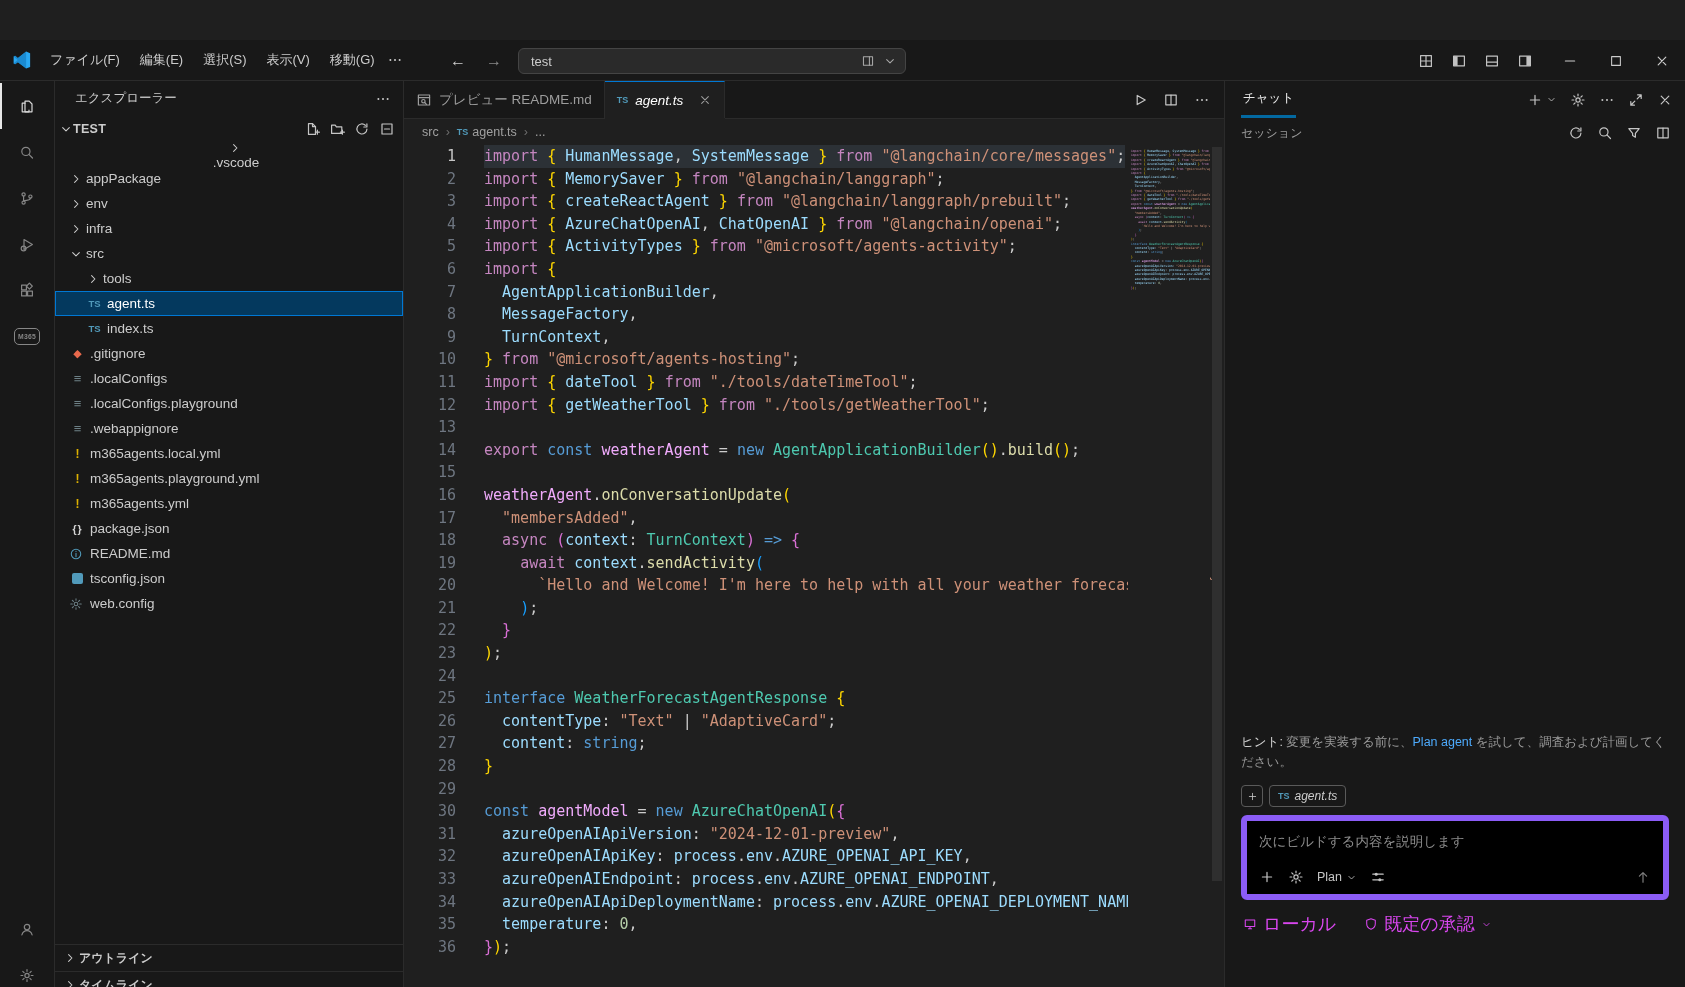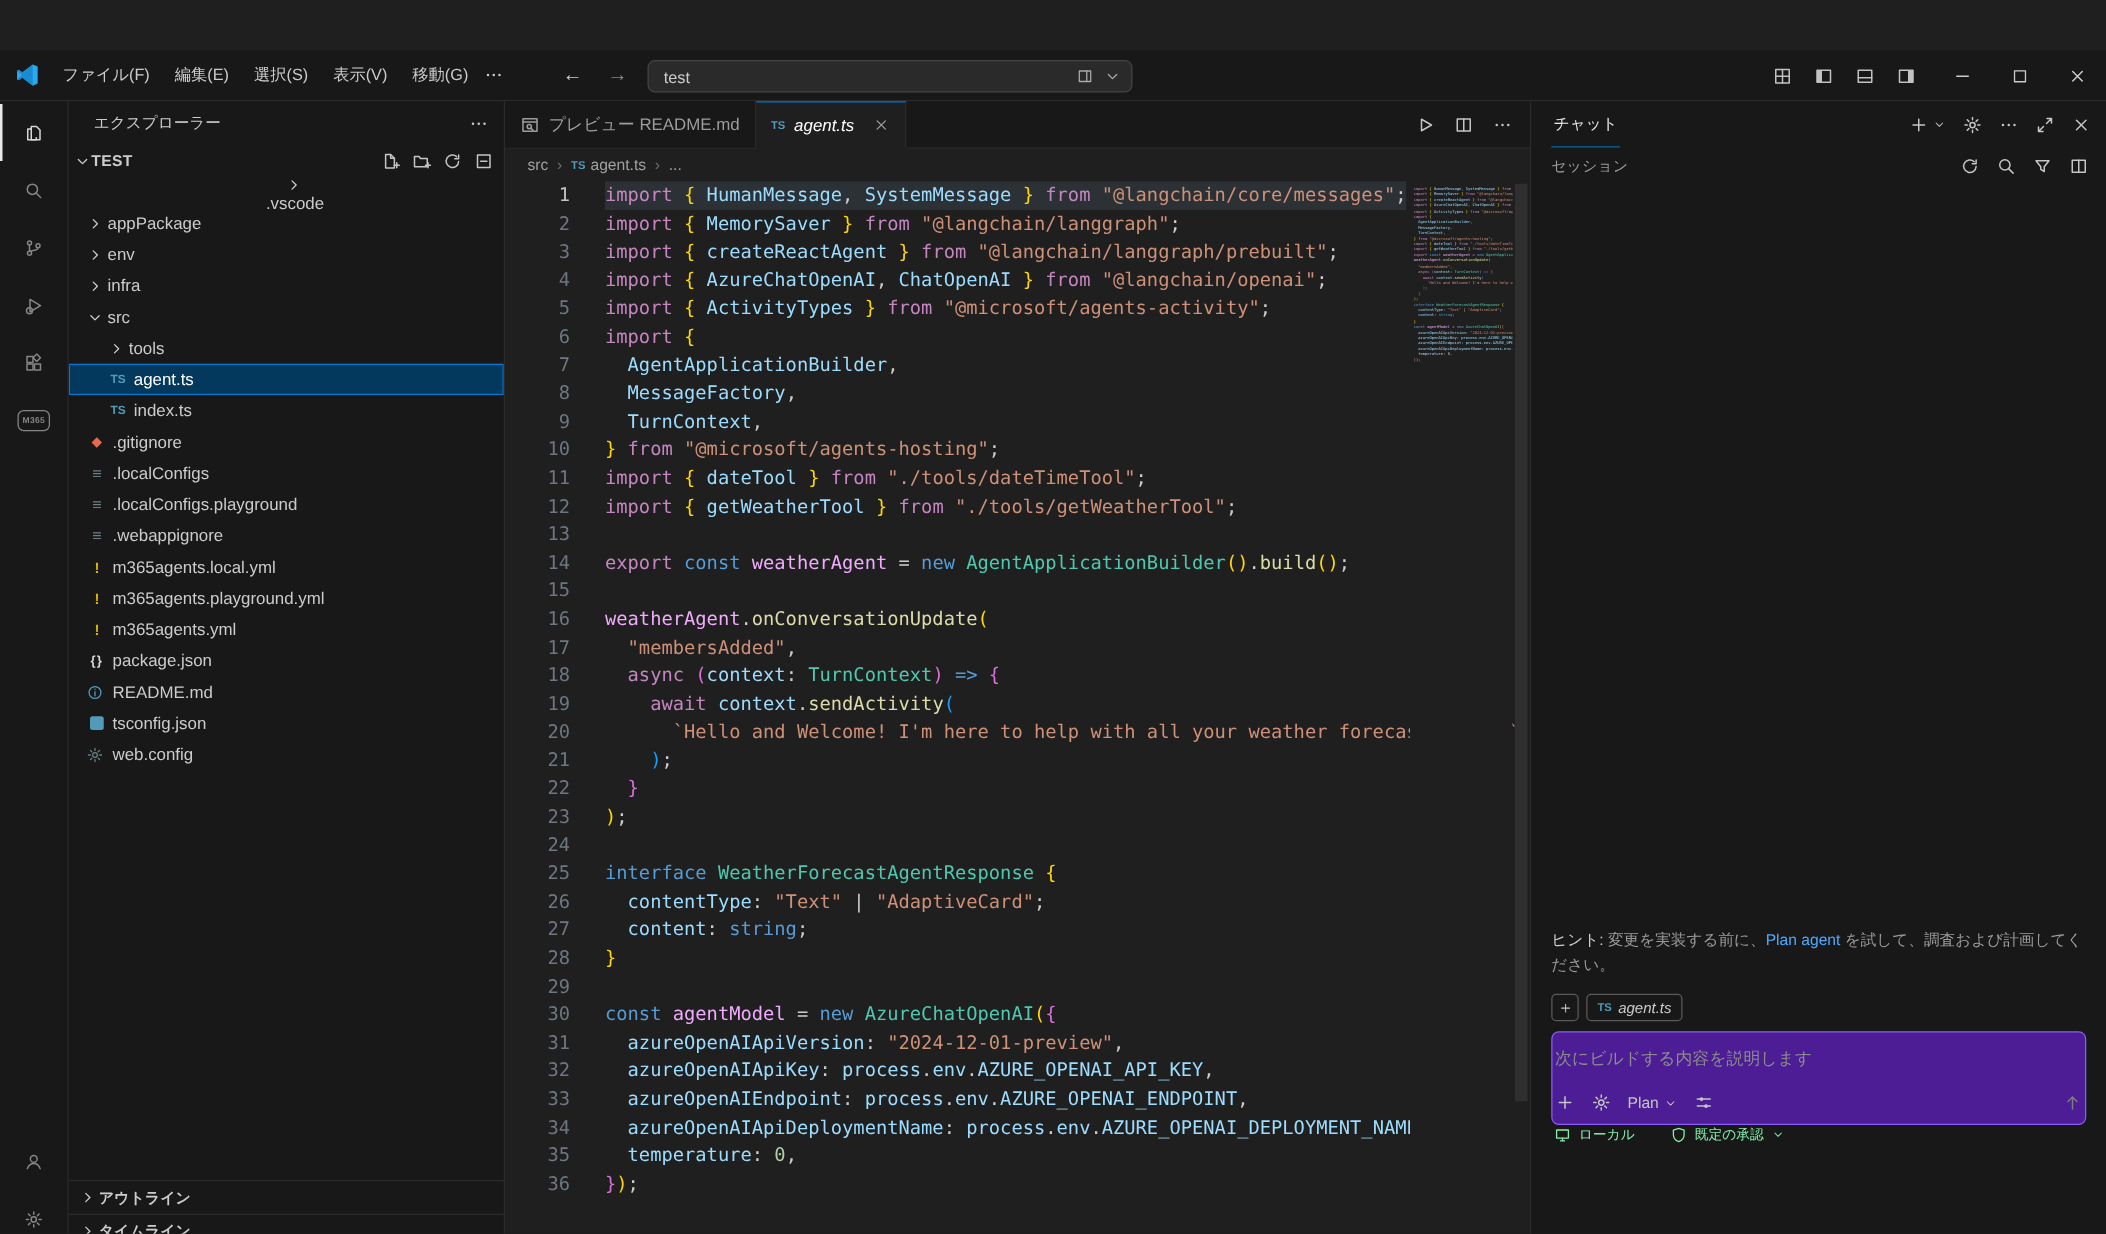--- a/index.html
+++ b/index.html
@@ -86,39 +86,39 @@
   .minimap { position:absolute; top:0; right:14px; width:82px; bottom:0; background:#1f1f1f; z-index:2; overflow:hidden; padding:4px 0 0 3px; }
   .mline { font-family:"DejaVu Sans Mono",monospace; font-size:3px; line-height:4.4px; white-space:pre; }
   .vscroll { position:absolute; top:0; right:0; width:14px; bottom:0; z-index:3; }
   .vthumb { position:absolute; top:2px; right:2px; width:10px; height:86%; background:rgba(121,121,121,.18); }
   .hscroll { position:absolute; left:0; right:96px; bottom:0; height:12px; z-index:4; background:#1f1f1f; }
   .hthumb { position:absolute; left:76px; top:1px; width:548px; height:10px; background:rgba(121,121,121,.35); }
 
   
   .chatpanel { width:461px; background:#181818; border-left:1px solid #2b2b2b; display:flex; flex-direction:column; flex:none; padding-bottom:62px; }
   .chat-header { height:37px; display:flex; align-items:center; padding:0 12px 0 16px; flex:none; }
-  .chat-title { height:100%; display:flex; align-items:center; border-bottom:1px solid #0369a1; color:#e7e7e7; font-size:12.5px; padding:0 2px; }
+  .chat-title { height:100%; display:flex; align-items:center; border-bottom:3px solid #0369a1; color:#e7e7e7; font-size:12.5px; padding:0 2px; }
   .chat-hicons { margin-left:auto; display:flex; align-items:center; gap:13px; color:#c5c5c5; }
   .chat-hicons .pair { display:flex; align-items:center; gap:3px; }
   .chat-session { height:30px; display:flex; align-items:center; padding:0 14px 0 16px; color:#9b9b9b; font-size:12px; flex:none; }
   .chat-sicons { margin-left:auto; display:flex; gap:13px; color:#c5c5c5; }
   .chat-body { flex:1; }
   .chat-hint { margin:0 16px 12px; color:#9b9b9b; font-size:12.5px; line-height:1.65; }
   .hint-label { color:#cfcfcf; }
   .chat-link { color:#4daafc; text-decoration:none; }
   .chip-row { margin:0 16px 8px; display:flex; gap:6px; align-items:center; }
   .chip-plus { width:22px; height:22px; border:1px solid #5a5a5a; border-radius:4px; display:flex; align-items:center; justify-content:center; color:#c5c5c5; }
   .chip { height:22px; border:1px solid #5a5a5a; border-radius:4px; display:flex; align-items:center; gap:5px; padding:0 8px; font-size:12px; color:#cccccc; }
   .chip-label { font-style:italic; }
-  .chat-input { margin:0 16px; border:1px solid #8b5cf6; border-radius:6px; background:#4c1d95; padding:12px 2px 9px; display:flex; flex-direction:column; gap:18px; flex:none; }
+  .chat-input { margin:0 16px; border:6px solid #8b5cf6; border-radius:6px; background:#000000; padding:12px 12px 9px; display:flex; flex-direction:column; gap:18px; flex:none; }
   .ci-placeholder { color:#8c8c8c; font-size:13.5px; }
   .ci-toolbar { display:flex; align-items:center; gap:13px; color:#c5c5c5; }
   .ci-mode { display:flex; align-items:center; gap:4px; font-size:12.5px; color:#c5c5c5; }
   .ci-send { margin-left:auto; color:#7d7d7d; }
-  .chat-footer { height:36px; display:flex; align-items:flex-start; gap:28px; padding:0 18px; color:#86efac; font-size:11px; flex:none; }
+  .chat-footer { height:36px; display:flex; align-items:flex-end; gap:28px; padding:0 18px; color:#d946ef; font-size:18px; flex:none; }
   .cf-group { display:flex; align-items:center; gap:6px; }
 
   
   .statusbar { height:29px; background:#181818; border-top:1px solid #2b2b2b; display:flex; align-items:center; justify-content:space-between; padding:0 10px; font-size:12.5px; color:#cccccc; flex:none; }
   .sb-left, .sb-right { display:flex; align-items:center; }
   .sb-item { display:flex; align-items:center; gap:4px; padding:0 6px; height:22px; white-space:nowrap; }
   .sb-item .ic { width:14px; height:14px; }
 </style>
 </head>
 <body>

